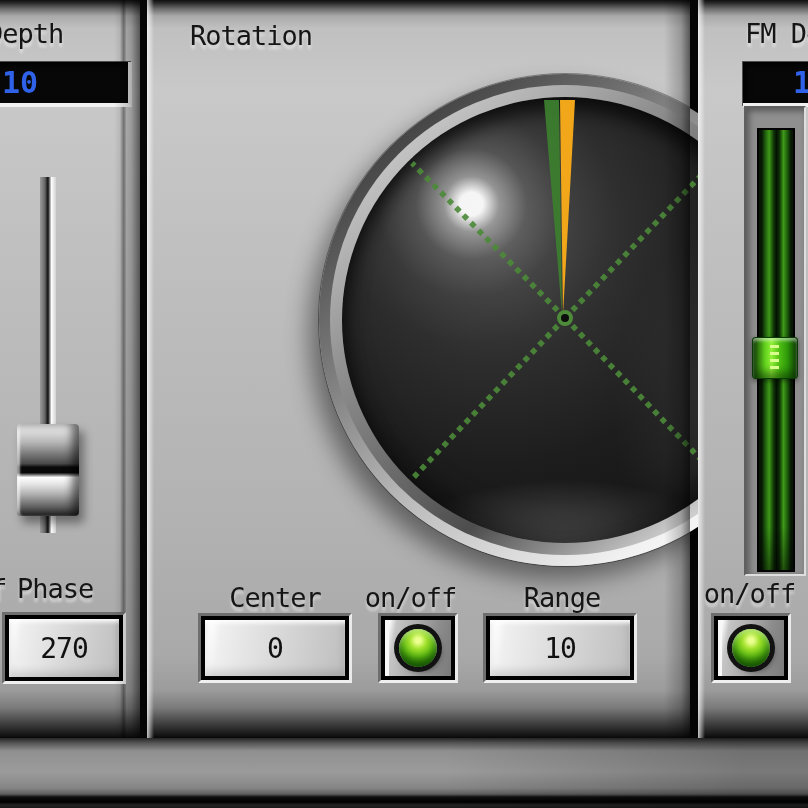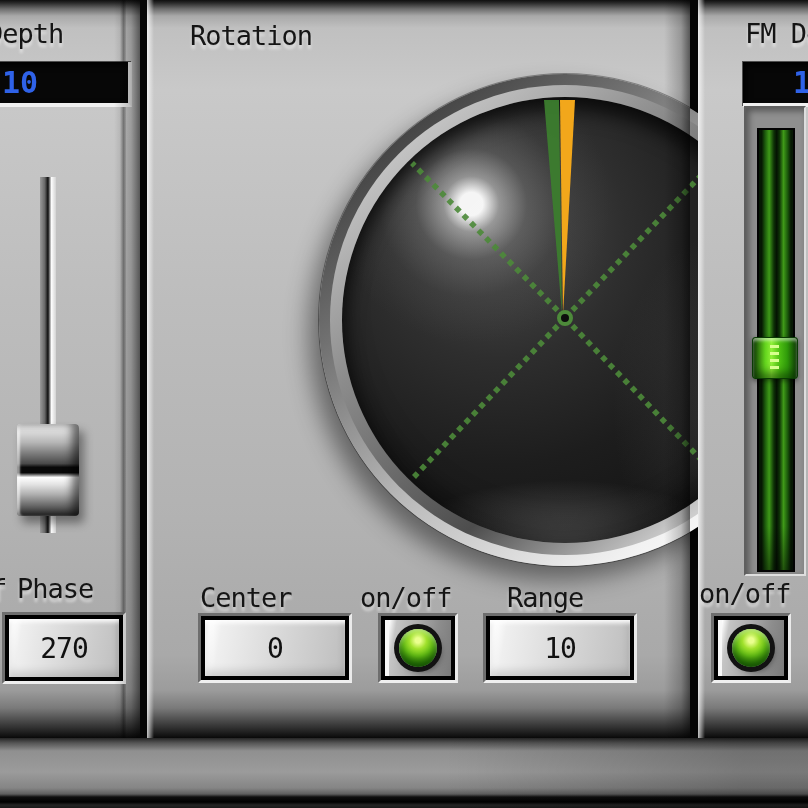--- a/index.html
+++ b/index.html
@@ -16,21 +16,21 @@
   .panel-right{left:698px;width:110px;}
   .panel-center::before,.panel-right::before{content:"";position:absolute;inset:0;pointer-events:none;
     background:linear-gradient(to right,rgba(255,255,255,.75),rgba(255,255,255,0) 7px);}
   .panel-left::after,.panel-center::after{content:"";position:absolute;inset:0;pointer-events:none;
     background:linear-gradient(to left,rgba(0,0,0,.55),rgba(0,0,0,.22) 9px,rgba(0,0,0,0) 26px);}
   .panel-left::before{content:"";position:absolute;top:0;bottom:0;right:14px;width:6px;pointer-events:none;
     background:linear-gradient(to right,rgba(0,0,0,0),rgba(0,0,0,.35) 60%,rgba(0,0,0,.1));}
   
   .lbl{position:absolute;color:#151515;font-size:27px;letter-spacing:-1px;white-space:nowrap;
        text-shadow:0 4px 3px rgba(255,255,255,.55);}
-  .ctr{text-align:left;}
+  .ctr{text-align:center;}
   
   .lcd{position:absolute;height:41px;background:#070707;
        border-right:4px solid #e3e3e3;border-bottom:4px solid #f0f0f0;
        box-shadow:inset 3px 3px 6px rgba(0,0,0,.95), -1px -1px 0 rgba(0,0,0,.6);
        display:flex;align-items:center;color:var(--value-blue,#2f62e8);
        font-size:30px;font-weight:bold;}
   
   .frame{position:absolute;border:3px solid;border-color:#6e6e6e #eaeaea #efefef #6e6e6e;
          background:#9a9a9a;}
   .field{position:absolute;inset:0;border:4px solid #000;

